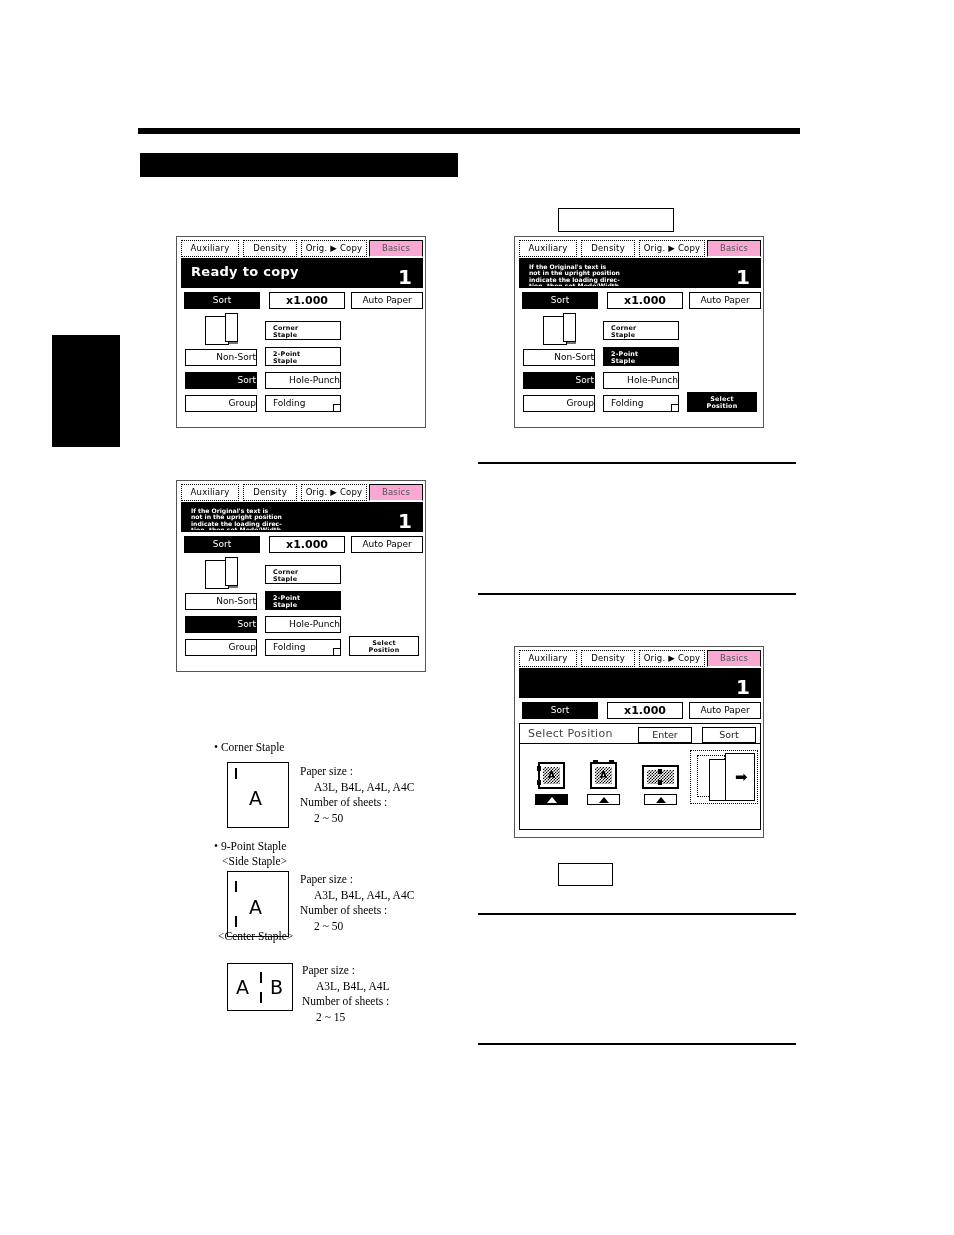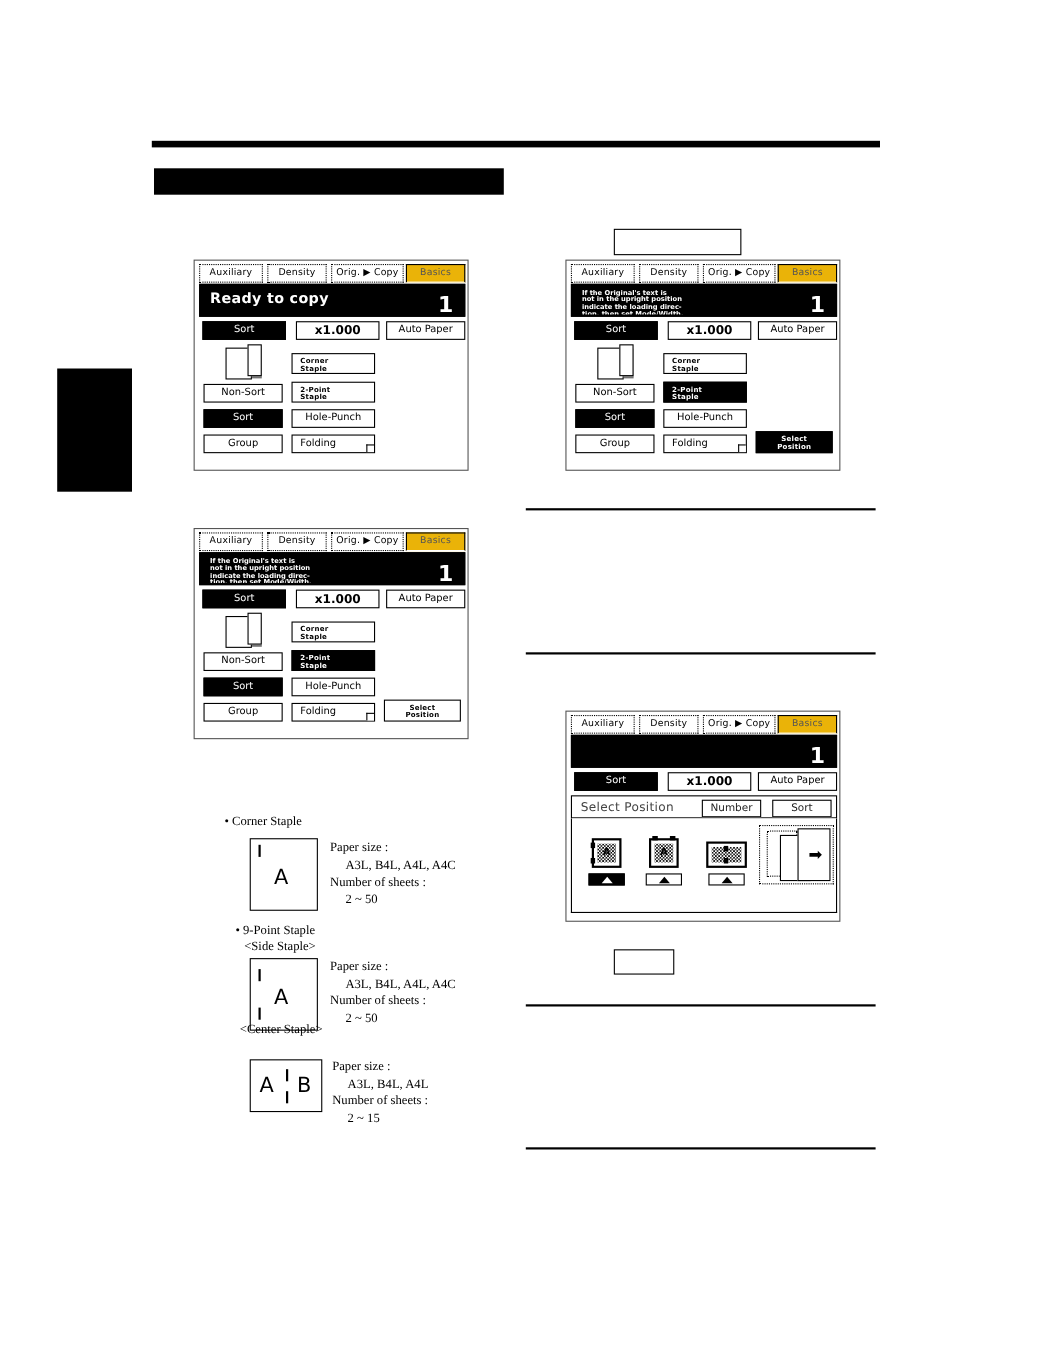--- a/index.html
+++ b/index.html
@@ -19,21 +19,21 @@
   .lcd{position:absolute;background:#fff;border:1.5px solid #555;box-sizing:border-box;
        font-family:"DejaVu Sans",sans-serif;}
   .lcd .inner{position:absolute;left:0;top:0;right:0;bottom:0;}
 
   
   .tabrow{position:absolute;left:4px;top:3px;right:4px;height:18px;}
   .tab{position:absolute;top:0;height:17px;box-sizing:border-box;
        border:1.3px solid #000;border-style:dotted;
        font-size:8.5px;line-height:15px;text-align:center;color:#000;background:#fff;
        letter-spacing:.2px;white-space:nowrap;}
-  .tab.active{border:1.3px solid #000;border-bottom-color:#fff;background:#eab308;z-index:3;
+  .tab.active{border:1.3px solid #000;border-bottom-color:#fff;background:#f9a8d4;z-index:3;
               font-size:8.5px;color:#555;}
 
   
   .disp{position:absolute;left:4px;background:#000;color:#fff;box-sizing:border-box;
         border:2px solid #000;overflow:hidden;}
   .disp .msg{position:absolute;left:8px;top:4px;font-size:13px;font-weight:bold;
              letter-spacing:.3px;white-space:nowrap;}
   .disp .msg.small{font-size:6.1px;line-height:6.4px;font-weight:bold;letter-spacing:0;}
   .disp .cnt{position:absolute;right:9px;bottom:-1px;font-size:20px;font-weight:bold;
              font-family:"DejaVu Sans",sans-serif;line-height:20px;}
@@ -45,21 +45,21 @@
   .sbtn.inv{background:#000;color:#fff;}
   .sbtn.zoom{font-weight:bold;font-size:11px;}
 
   
   .mbtn{position:absolute;box-sizing:border-box;border:1.4px solid #000;background:#fff;
         color:#000;font-size:9px;text-align:center;white-space:nowrap;}
   .mbtn.inv{background:#000;color:#fff;}
   .mbtn.two{font-size:6.4px;font-weight:bold;line-height:7px;letter-spacing:.2px;}
   .mbtn span{display:block;}
   .mbtn .l1{margin-top:3px;}
-  .mbtn.one{line-height:15px;}
+  .mbtn.one{line-height:15px;text-align:right;}
   .mbtn.corner{text-align:left;padding-left:7px;}
   .dogear{position:absolute;right:0;bottom:0;width:6px;height:6px;
           border-left:1.3px solid #000;border-top:1.3px solid #000;background:#fff;}
 
   
   .sheets{position:absolute;}
   .sheets .s1{position:absolute;left:0;top:0;width:22px;height:27px;border:1.5px solid #000;background:#fff;}
   .sheets .s2{position:absolute;left:20px;top:-3px;width:11px;height:27px;border:1.5px solid #000;background:#fff;}
   .sheets .sh{position:absolute;left:24px;top:1px;width:9px;height:27px;background:#000;opacity:.55;}
 
@@ -291,21 +291,21 @@
       </div>
 
       <div class="srow" style="top:55px;width:242px;height:18px;">
         <div class="sbtn inv" style="left:3px;width:76px;height:17px;line-height:15px;">Sort</div>
         <div class="sbtn zoom" style="left:88px;width:76px;height:17px;line-height:15px;">x1.000</div>
         <div class="sbtn" style="left:170px;width:72px;height:17px;line-height:15px;">Auto Paper</div>
       </div>
 
       <div class="spbar" style="top:76px;width:242px;height:21px;">
         <div class="sptitle">Select Position</div>
-        <div class="spbtn" style="left:118px;width:54px;height:16px;">Number</div>
+        <div class="spbtn" style="left:118px;width:54px;height:16px;">Enter</div>
         <div class="spbtn" style="left:182px;width:54px;height:16px;">Sort</div>
       </div>
 
       <div class="spbody" style="top:97px;width:242px;height:86px;">
 
         <div class="posopt" style="left:18px;top:18px;">
           <div class="card">
             <div class="hatch"></div>
             <div class="letter">A</div>
           </div>
@@ -343,21 +343,21 @@
         <div class="preview" style="left:170px;top:6px;width:68px;height:54px;">
           <div class="p1"></div>
           <div class="p2"></div>
           <div class="p3"></div>
           <div class="arw">➡</div>
         </div>
       </div>
     </div>
   </div>
 
-  <div class="bullet" style="left:204px;top:741px;">• Corner Staple</div>
+  <div class="bullet" style="left:214px;top:741px;">• Corner Staple</div>
   <div class="specbox" style="left:227px;top:762px;width:62px;height:66px;">
     <i class="mark" style="left:7px;top:5px;height:11px;"></i>
     <div class="ltr" style="left:21px;top:24px;">A</div>
   </div>
   <div class="spec-txt" style="left:300px;top:764px;">
     <span>Paper size :</span><br>
     <span class="ind">A3L, B4L, A4L, A4C</span>
     <span>Number of sheets :</span><br>
     <span class="ind">2 ~ 50</span>
   </div>

